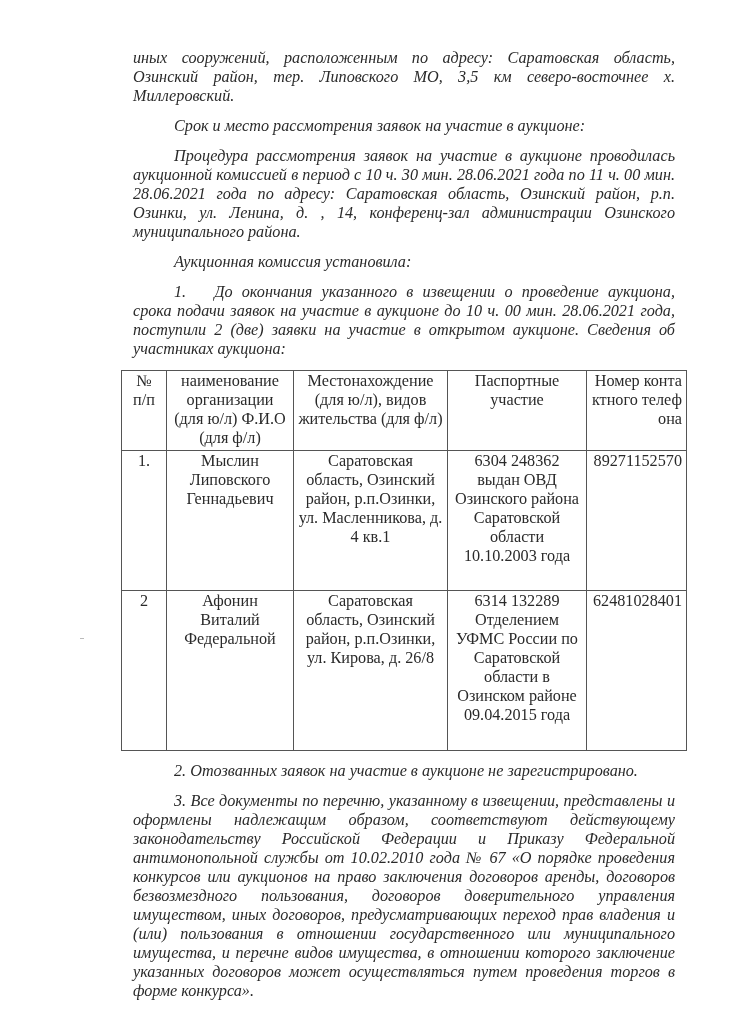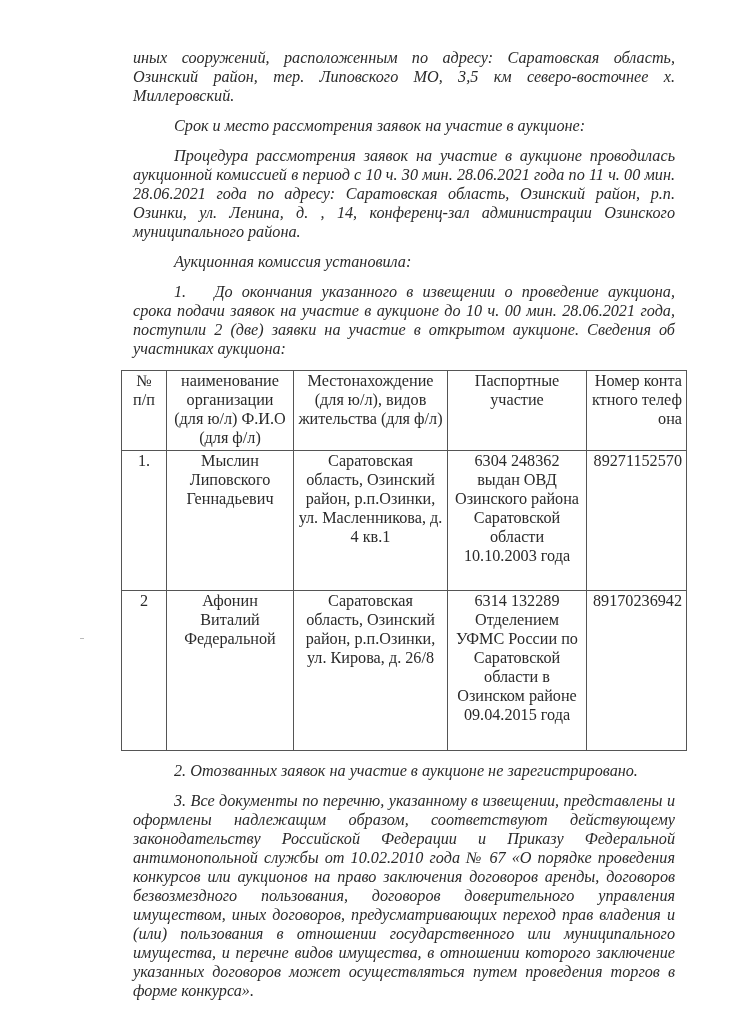--- a/index.html
+++ b/index.html
@@ -73,21 +73,21 @@
       <td class="c-center">Мыслин Липовского Геннадьевич</td>
       <td class="c-center">Саратовская область, Озинский район, р.п.Озинки, ул. Масленникова, д. 4 кв.1</td>
       <td class="c-center">6304 248362 выдан ОВД Озинского района Саратовской области 10.10.2003 года</td>
       <td class="c-left" style="word-break:break-all">89271152570</td>
     </tr>
     <tr class="row2">
       <td class="c-center">2</td>
       <td class="c-center">Афонин Виталий Федеральной</td>
       <td class="c-center">Саратовская область, Озинский район, р.п.Озинки, ул. Кирова, д. 26/8</td>
       <td class="c-center">6314 132289 Отделением УФМС России по Саратовской области в Озинском районе 09.04.2015 года</td>
-      <td class="c-left" style="word-break:break-all">89170236942</td>
+      <td class="c-left" style="word-break:break-all">62481028401</td>
     </tr>
   </tbody>
     </table>
 
   <p class="indent">2. Отозванных заявок на участие в аукционе не зарегистрировано.</p>
   <p class="indent">3. Все документы по перечню, указанному в извещении, представлены и оформлены надлежащим образом, соответствуют действующему законодательству Российской Федерации и Приказу Федеральной антимонопольной службы от 10.02.2010 года № 67 «О порядке проведения конкурсов или аукционов на право заключения договоров аренды, договоров безвозмездного пользования, договоров доверительного управления имуществом, иных договоров, предусматривающих переход прав владения и (или) пользования в отношении государственного или муниципального имущества, и перечне видов имущества, в отношении которого заключение указанных договоров может осуществляться путем проведения торгов в форме конкурса».</p>
 </div>
 
 <div class="speck"></div>
 

